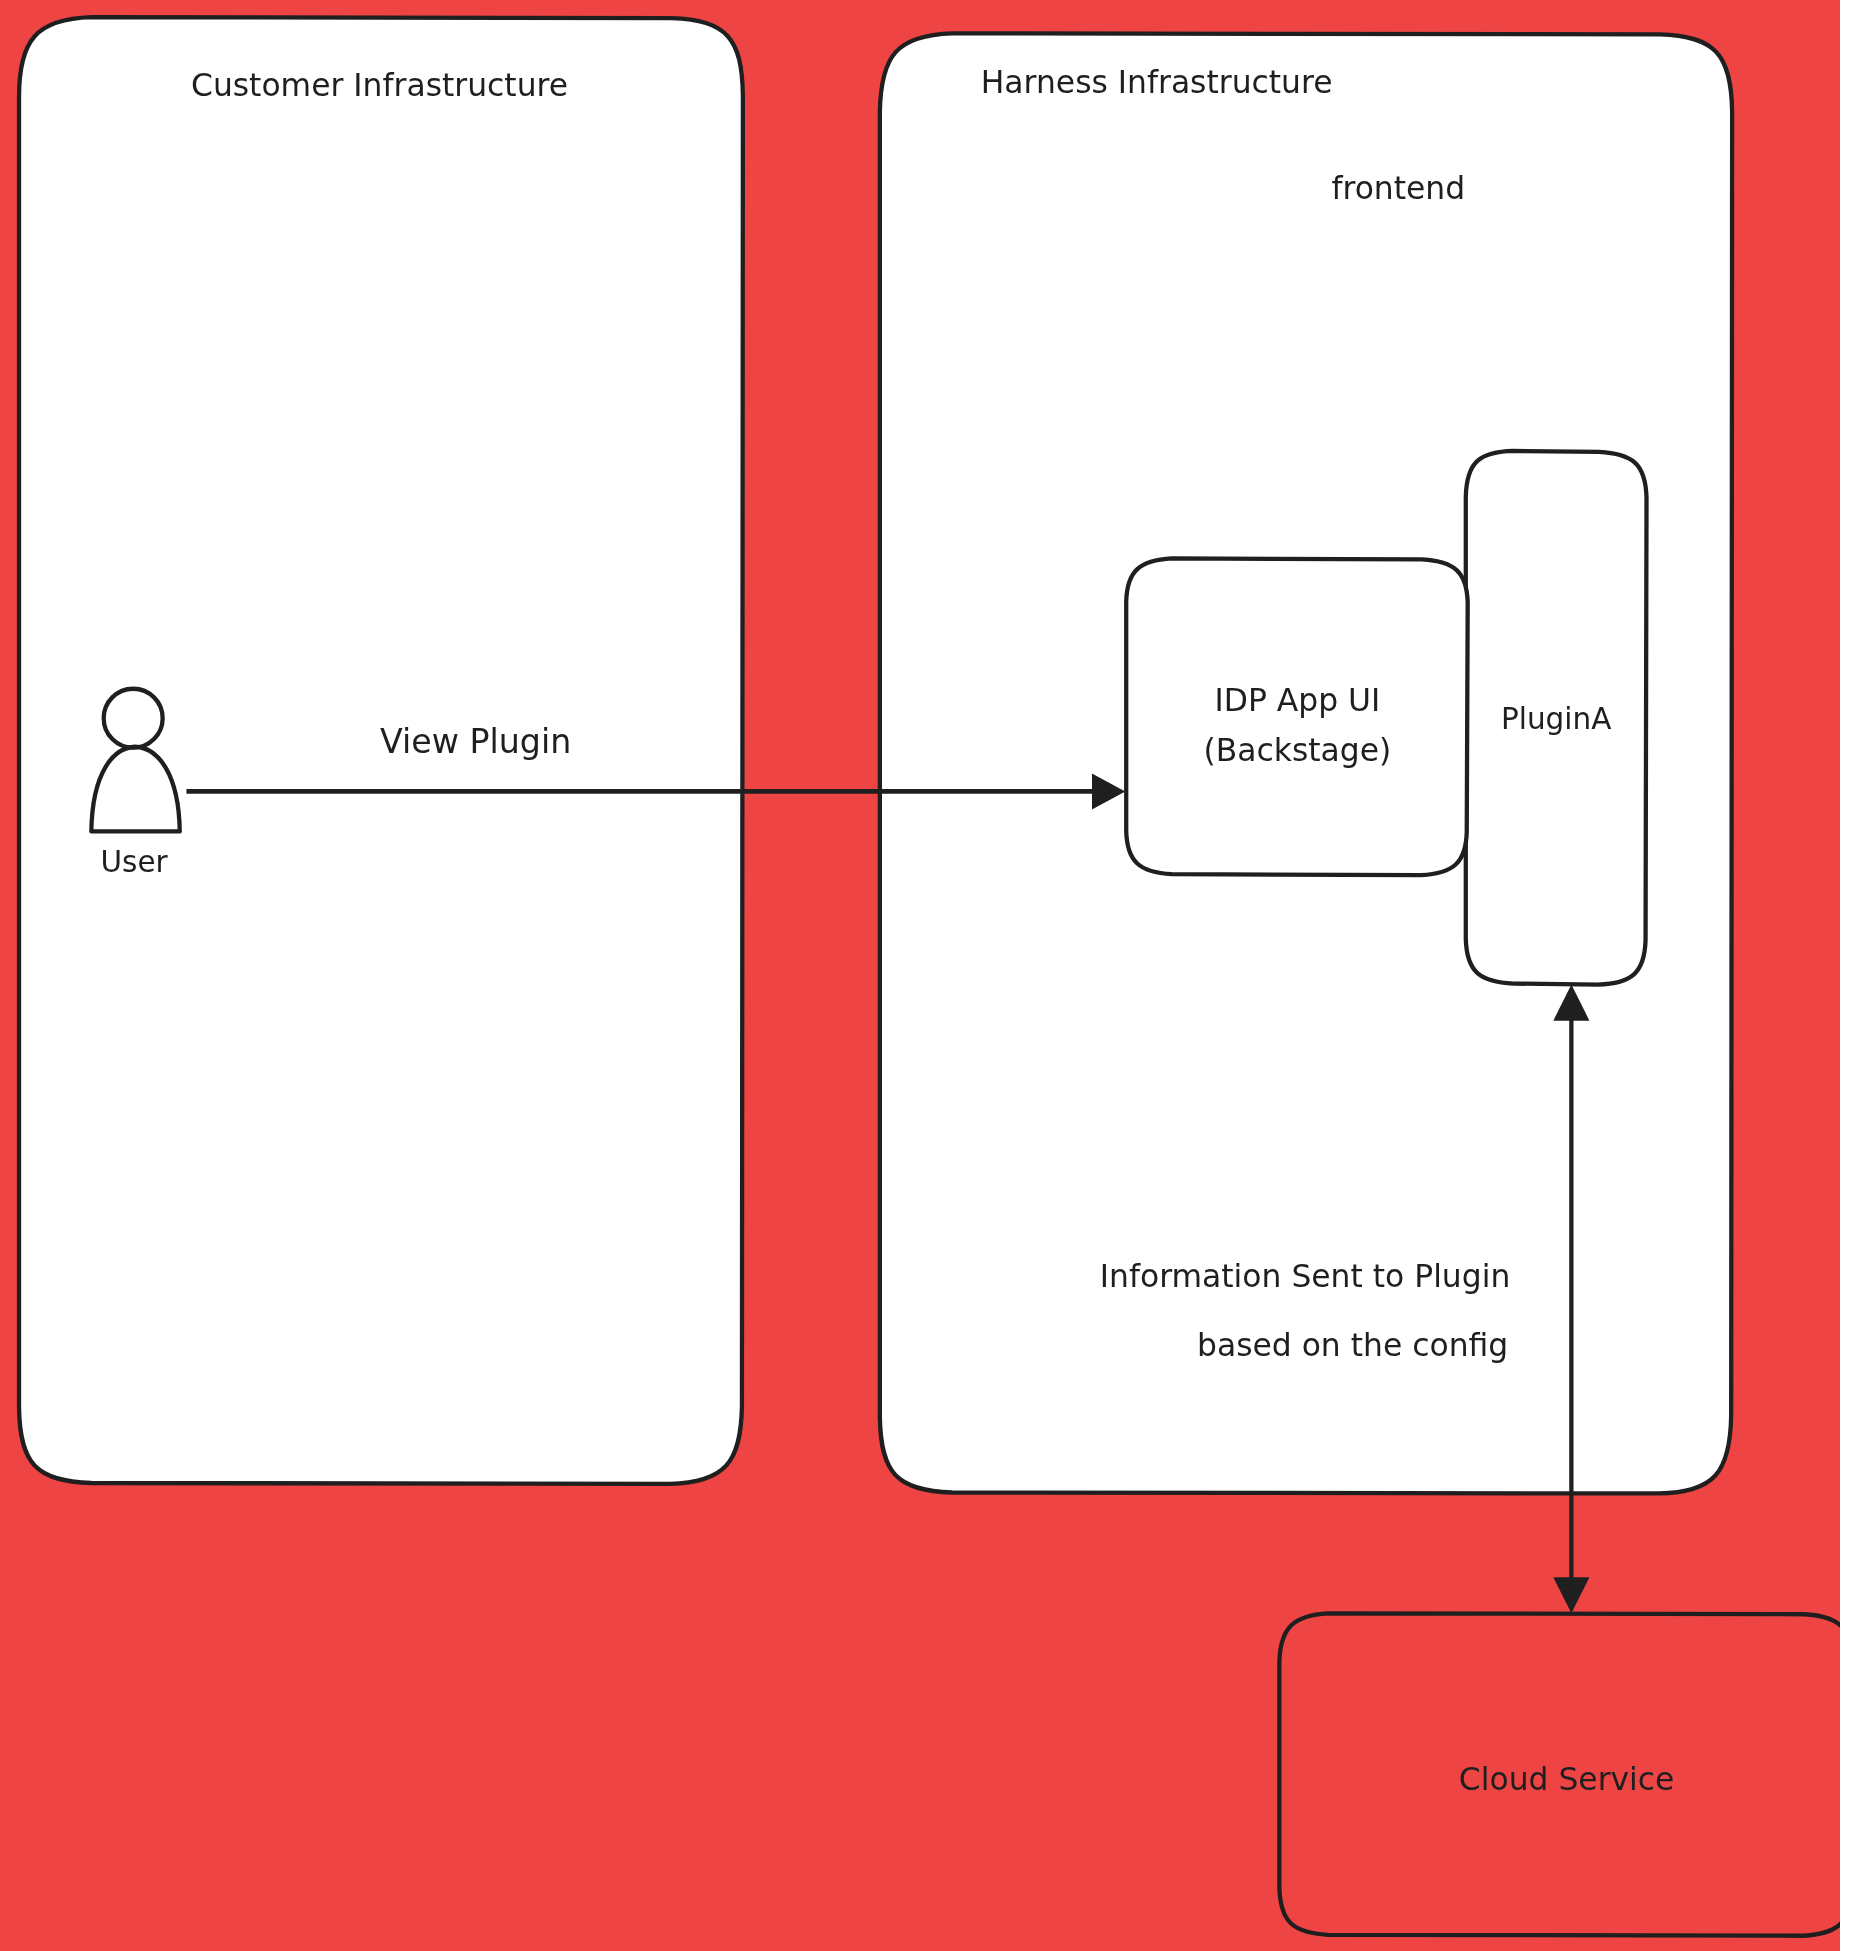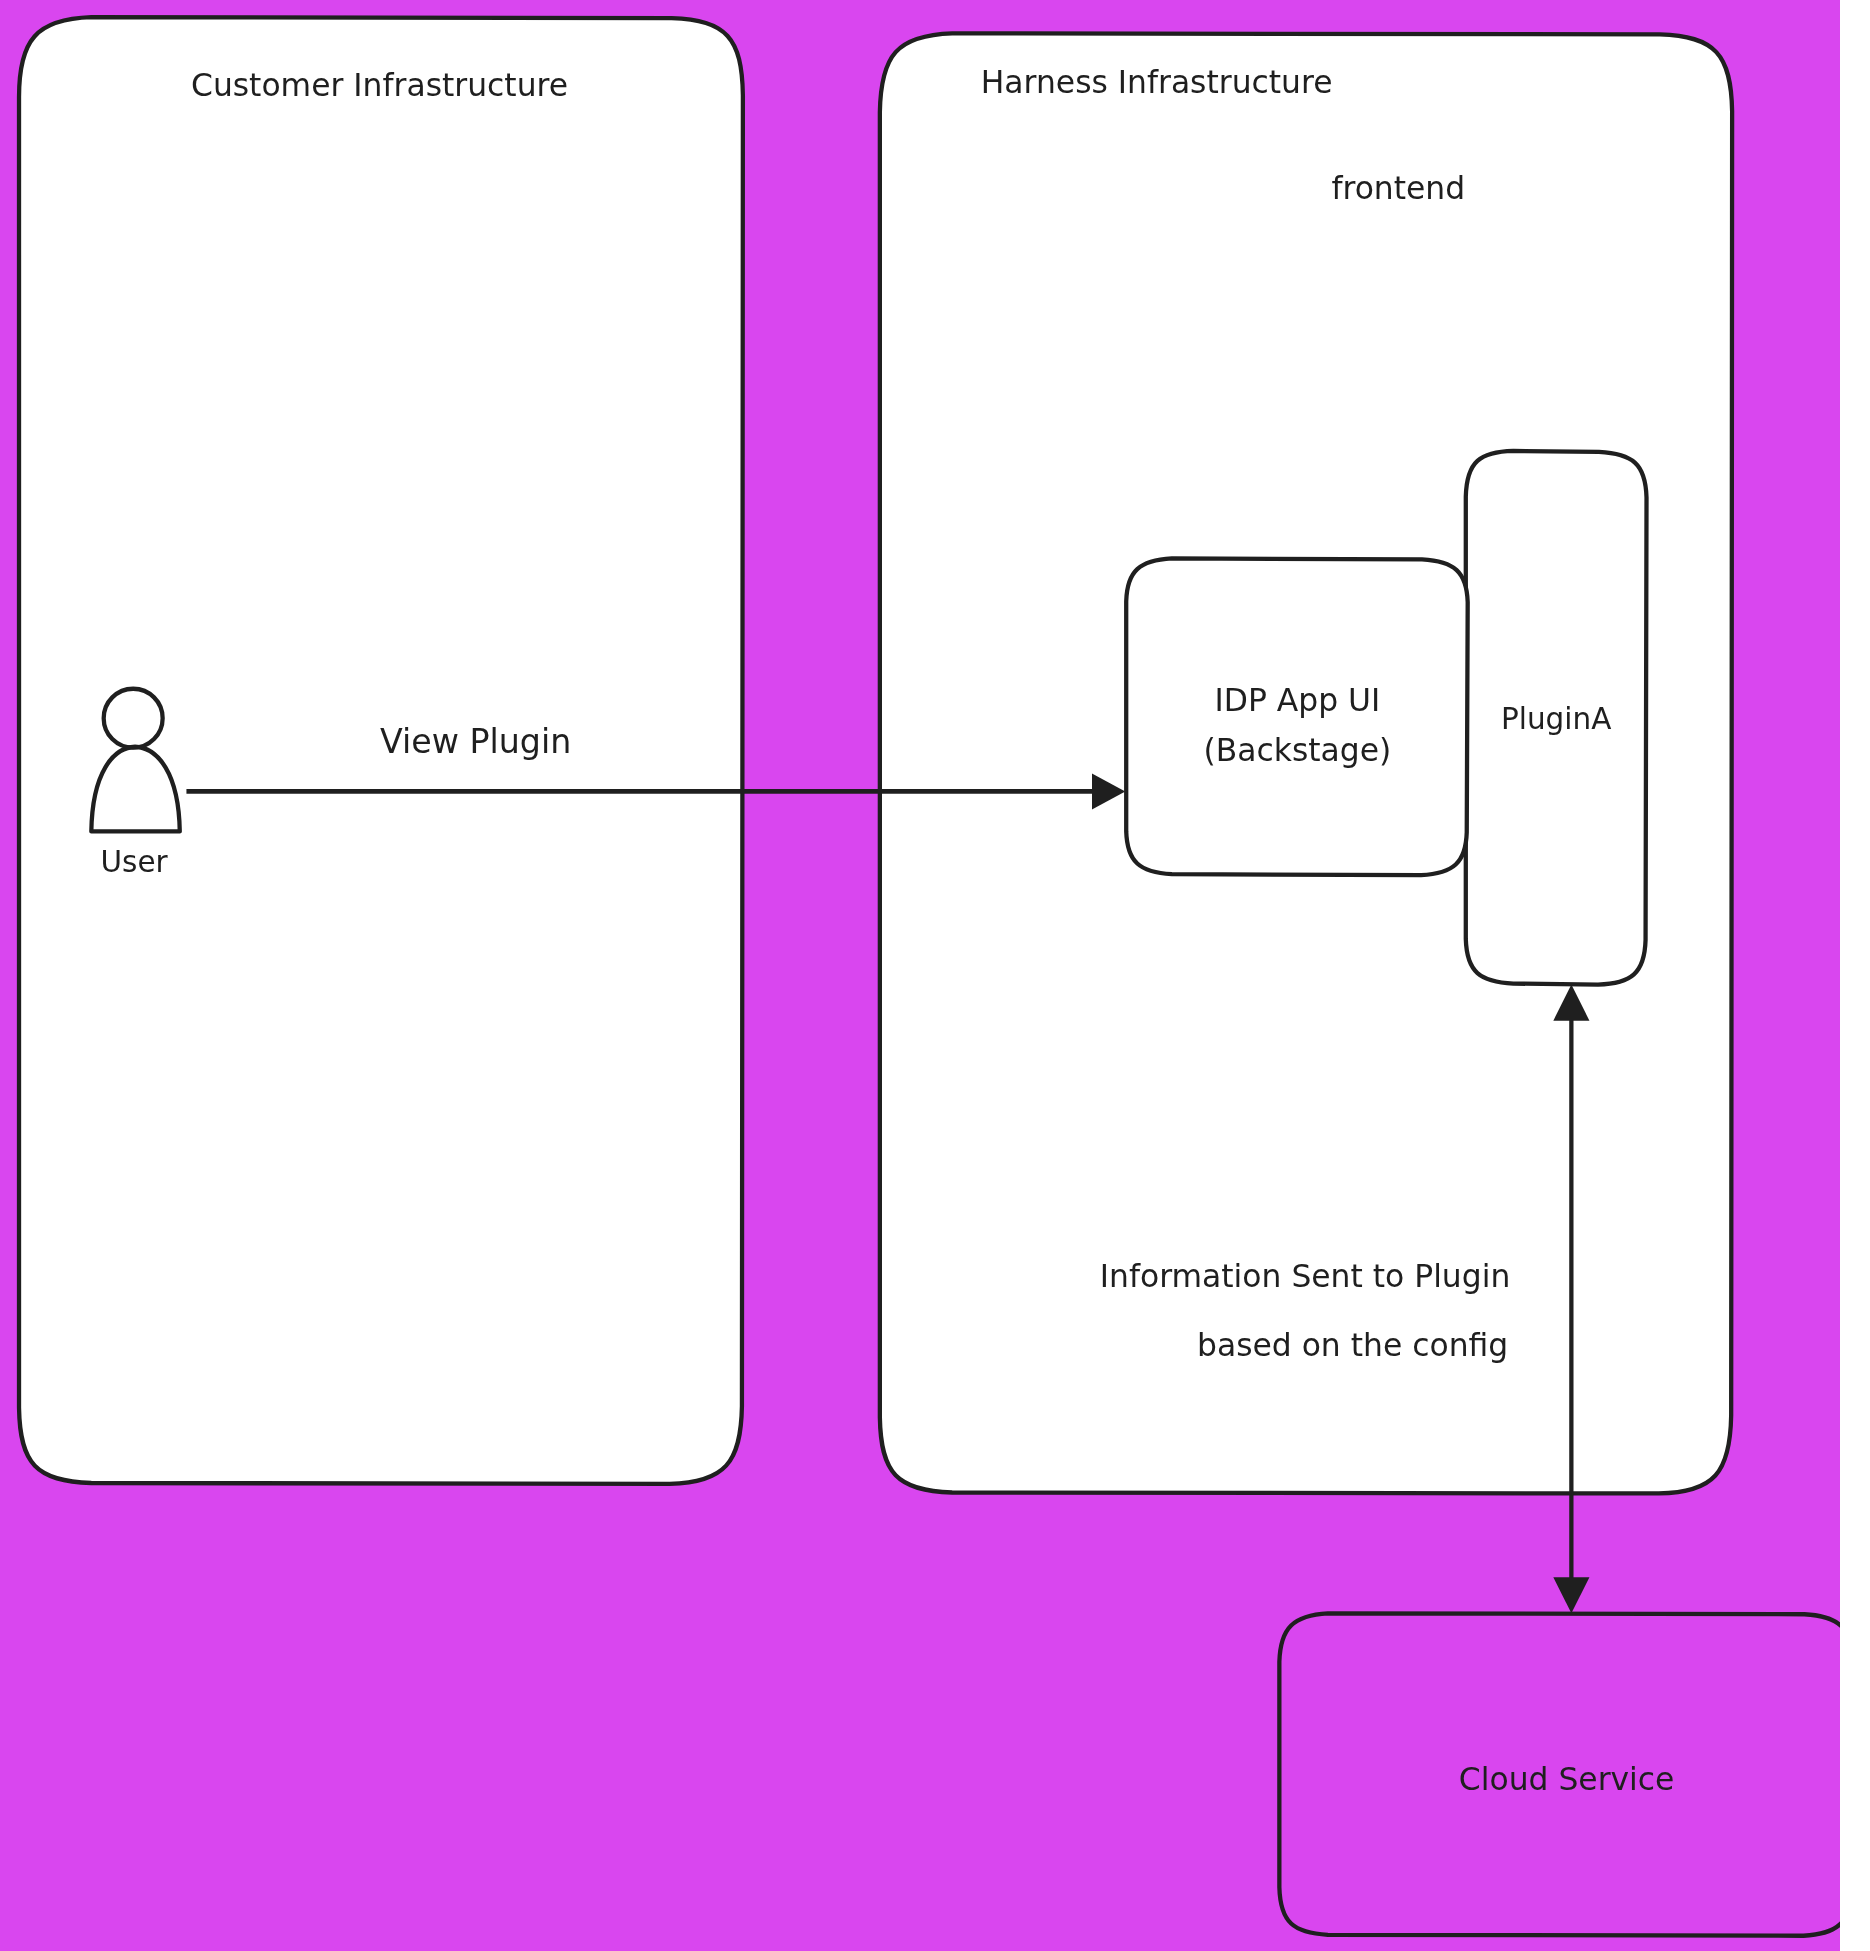--- a/index.html
+++ b/index.html
@@ -7,21 +7,21 @@
     padding: 0;
     background: #ffffff;
   }
   body {
     font-family: "DejaVu Sans", sans-serif;
   }
   #canvas {
     position: relative;
     width: 1840px;
     height: 1952px;
-    background: #d946ef;
+    background: #ef4444;
     overflow: hidden;
   }
   #diagram-svg {
     position: absolute;
     top: 0;
     left: 0;
     width: 1871px;
     height: 1952px;
   }
   .dg-label {

